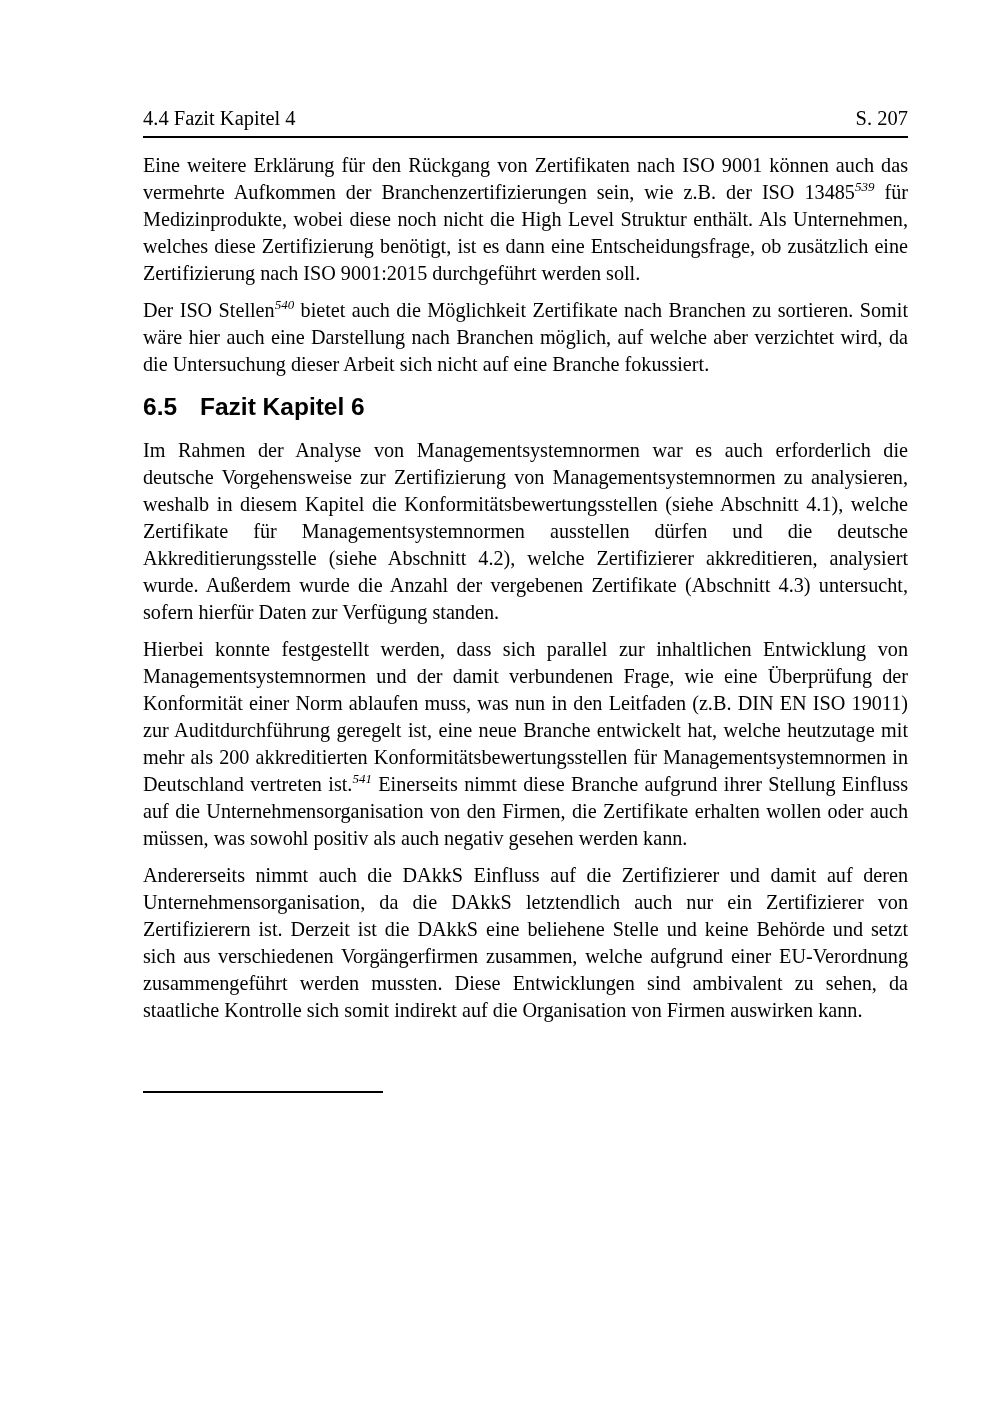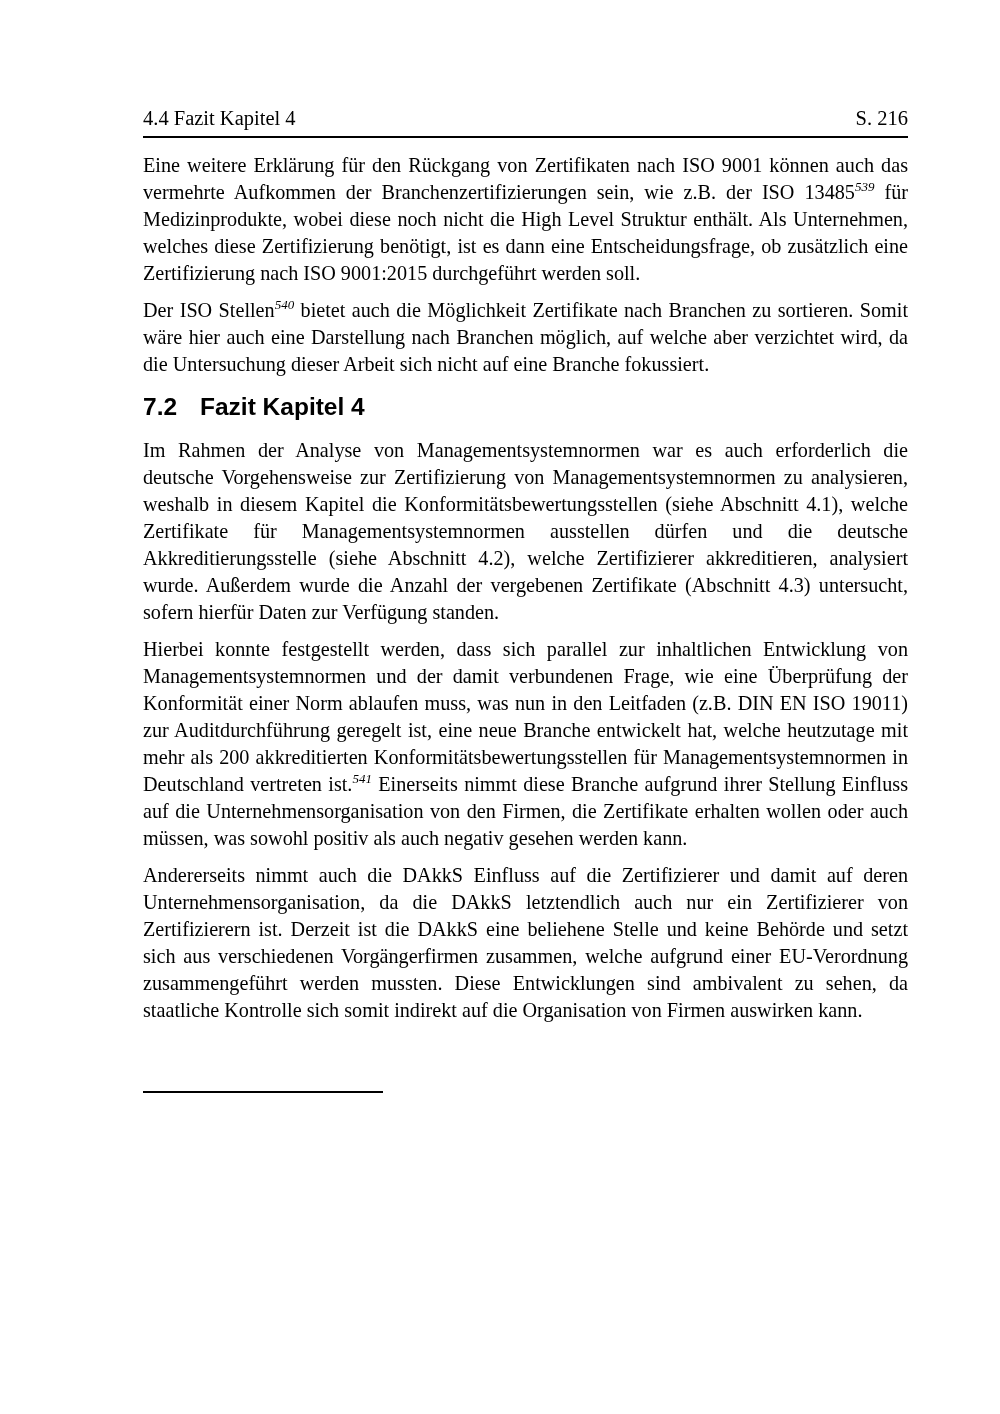--- a/index.html
+++ b/index.html
@@ -84,30 +84,30 @@
     line-height: 0;
   }
 </style>
 </head>
 <body>
 
 <div class="page">
 
   <header class="page-header">
     <span>4.4 Fazit Kapitel 4</span>
-    <span>S. 216</span>
+    <span>S. 207</span>
   </header>
 
   <main class="content">
 
     <p class="body-par"><span>Eine weitere Erklärung für den Rückgang von Zertifikaten nach ISO 9001 können auch das vermehrte Aufkommen der Branchenzertifizierungen sein, wie z.B. der ISO 13485</span><sup class="fnref">539</sup><span> für Medizinprodukte, wobei diese noch nicht die High Level Struktur enthält. Als Unternehmen, welches diese Zertifizierung benötigt, ist es dann eine Entscheidungsfrage, ob zusätzlich eine Zertifizierung nach ISO 9001:2015 durchgeführt werden soll.</span></p>
 
     <p class="body-par"><span>Der ISO Stellen</span><sup class="fnref">540</sup><span> bietet auch die Möglichkeit Zertifikate nach Branchen zu sortieren. Somit wäre hier auch eine Darstellung nach Branchen möglich, auf welche aber verzichtet wird, da die Untersuchung dieser Arbeit sich nicht auf eine Branche fokussiert.</span></p>
 
-    <h2 class="section-heading"><span class="sec-num">7.2</span><span>Fazit Kapitel 4</span></h2>
+    <h2 class="section-heading"><span class="sec-num">6.5</span><span>Fazit Kapitel 6</span></h2>
 
     <p class="body-par"><span>Im Rahmen der Analyse von Managementsystemnormen war es auch erforderlich die deutsche Vorgehensweise zur Zertifizierung von Managementsystemnormen zu analysieren, weshalb in diesem Kapitel die Konformitätsbewertungsstellen (siehe Abschnitt 4.1), welche Zertifikate für Managementsystemnormen ausstellen dürfen und die deutsche Akkreditierungsstelle (siehe Abschnitt 4.2), welche Zertifizierer akkreditieren, analysiert wurde. Außerdem wurde die Anzahl der vergebenen Zertifikate (Abschnitt 4.3) untersucht, sofern hierfür Daten zur Verfügung standen.</span></p>
 
     <p class="body-par"><span>Hierbei konnte festgestellt werden, dass sich parallel zur inhaltlichen Entwicklung von Managementsystemnormen und der damit verbundenen Frage, wie eine Überprüfung der Konformität einer Norm ablaufen muss, was nun in den Leitfaden (z.B. DIN EN ISO 19011) zur Auditdurchführung geregelt ist, eine neue Branche entwickelt hat, welche heutzutage mit mehr als 200 akkreditierten Konformitätsbewertungsstellen für Managementsystemnormen in Deutschland vertreten ist.</span><sup class="fnref">541</sup><span> Einerseits nimmt diese Branche aufgrund ihrer Stellung Einfluss auf die Unternehmensorganisation von den Firmen, die Zertifikate erhalten wollen oder auch müssen, was sowohl positiv als auch negativ gesehen werden kann.</span></p>
 
     <p class="body-par"><span>Andererseits nimmt auch die DAkkS Einfluss auf die Zertifizierer und damit auf deren Unternehmensorganisation, da die DAkkS letztendlich auch nur ein Zertifizierer von Zertifizierern ist. Derzeit ist die DAkkS eine beliehene Stelle und keine Behörde und setzt sich aus verschiedenen Vorgängerfirmen zusammen, welche aufgrund einer EU-Verordnung zusammengeführt werden mussten. Diese Entwicklungen sind ambivalent zu sehen, da staatliche Kontrolle sich somit indirekt auf die Organisation von Firmen auswirken kann.</span></p>
 
   </main>
 
   <footer class="footnotes">

